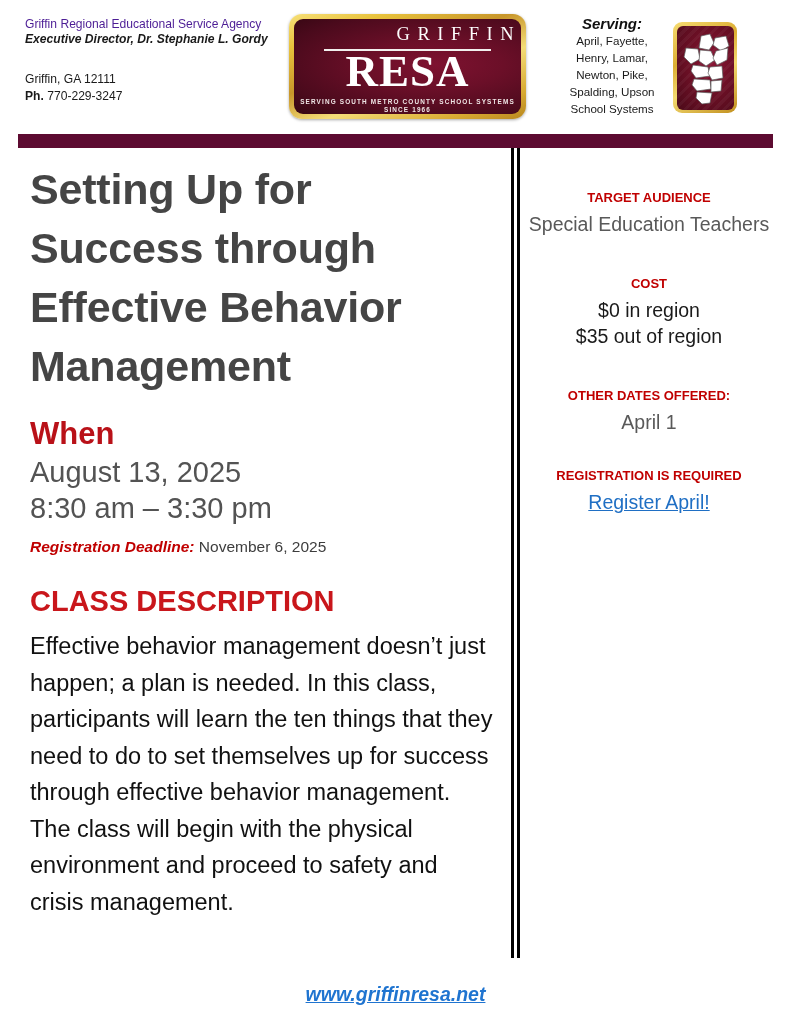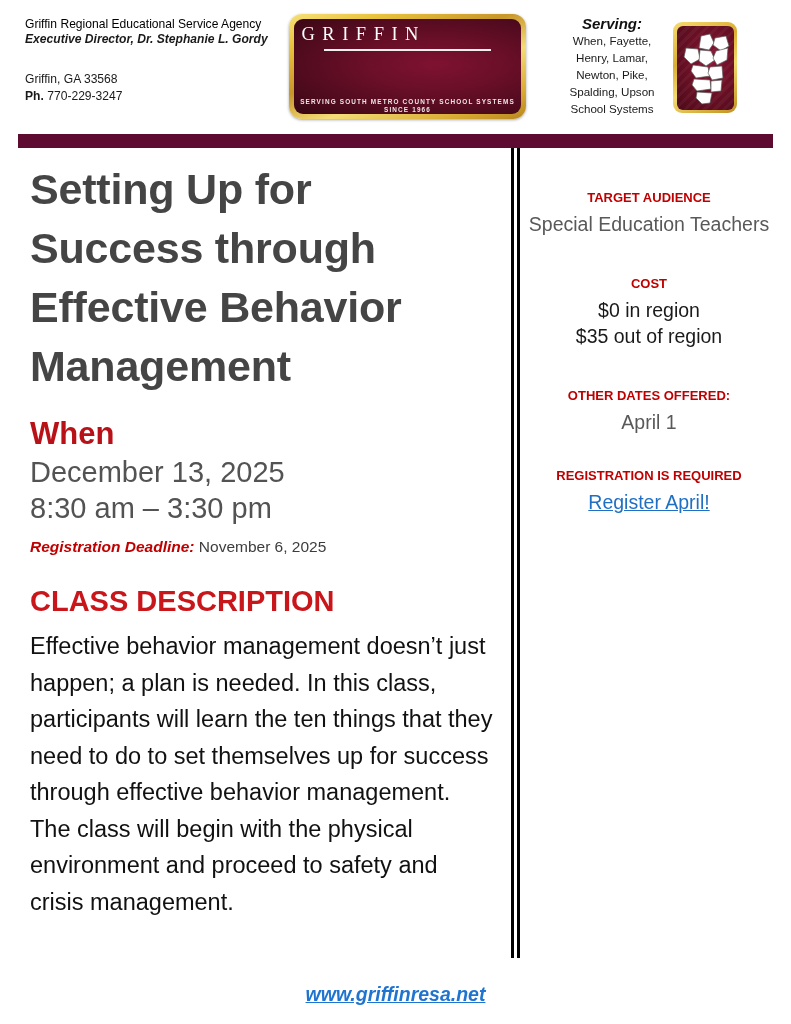--- a/index.html
+++ b/index.html
@@ -26,21 +26,21 @@
 
   #agency-block {
     position: absolute;
     left: 25px;
     top: 17px;
     width: 245px;
   }
   .agency-name {
     font-size: 12.1px;
     line-height: 15px;
-    color: #000000;
+    color: #4c1d95;
     white-space: nowrap;
   }
   .agency-director {
     font-size: 12.1px;
     line-height: 15px;
     font-style: italic;
     font-weight: bold;
     color: #1a1a1a;
     white-space: nowrap;
   }
@@ -77,21 +77,21 @@
     border-radius: 9px;
     background:
       radial-gradient(ellipse at 62% 48%, #7e1230 0%, #6b0f28 35%, #4a0a1c 78%, #360713 100%);
     position: relative;
     overflow: hidden;
   }
   #logo-griffin {
     position: absolute;
     left: 0; right: 0;
     top: 5px;
-    text-align: left;
+    text-align: right;
     color: #fdfdfd;
     font-family: "Liberation Serif", serif;
     font-size: 18.5px;
     letter-spacing: 7.5px;
     text-indent: 7.5px;
     font-weight: normal;
   }
   #logo-rule {
     position: absolute;
     left: 30px; right: 30px;
@@ -309,36 +309,37 @@
 <body>
 
 <div id="header">
 
   <div id="agency-block">
     <div class="agency-name">Griffin Regional Educational Service Agency</div>
     <div class="agency-director">Executive Director, Dr. Stephanie L. Gordy</div>
   </div>
 
   <div id="address-block">
-    <div class="addr-line">Griffin, GA  33568</div>
+    <div class="addr-line">Griffin, GA  12111</div>
     <div class="addr-line"><span class="ph">Ph.</span> <span>770-229-3247</span></div>
   </div>
 
   <div id="logo">
     <div id="logo-inner">
       <div id="logo-griffin">GRIFFIN</div>
       <div id="logo-rule"></div>
+      <div id="logo-resa">RESA</div>
       <div id="logo-tagline">SERVING SOUTH METRO COUNTY SCHOOL SYSTEMS</div>
       <div id="logo-since">SINCE 1966</div>
     </div>
   </div>
 
   <div id="serving-block">
     <div id="serving-title">Serving:</div>
-    <div class="serving-line">When, Fayette,</div>
+    <div class="serving-line">April, Fayette,</div>
     <div class="serving-line">Henry, Lamar,</div>
     <div class="serving-line">Newton, Pike,</div>
     <div class="serving-line">Spalding, Upson</div>
     <div class="serving-line">School Systems</div>
   </div>
 
   <div id="map-badge">
     <div id="map-inner">
       <svg width="57" height="84" viewBox="0 0 57 84">
         <g fill="#ffffff" stroke="#5a5a5a" stroke-width="0.7">
@@ -361,21 +362,21 @@
 <div id="maroon-bar"></div>
 <div id="v-divider">
   <div class="vl a"></div>
   <div class="vl b"></div>
 </div>
 
 <div id="left-col">
   <h1 id="flyer-title">Setting Up for Success through Effective Behavior Management</h1>
 
   <div id="when-heading">When</div>
-  <div class="when-line">December 13, 2025</div>
+  <div class="when-line">August 13, 2025</div>
   <div class="when-line">8:30 am – 3:30 pm</div>
 
   <div id="deadline-line">
     <span id="deadline-label">Registration Deadline:</span>
     <span>November 6, 2025</span>
   </div>
 
   <div id="class-desc-heading">CLASS DESCRIPTION</div>
   <div id="class-desc-body">Effective behavior management doesn’t just happen; a plan is needed. In this class, participants will learn the ten things that they need to do to set themselves up for success through effective behavior management. The class will begin with the physical environment and proceed to safety and crisis management.</div>
 </div>

